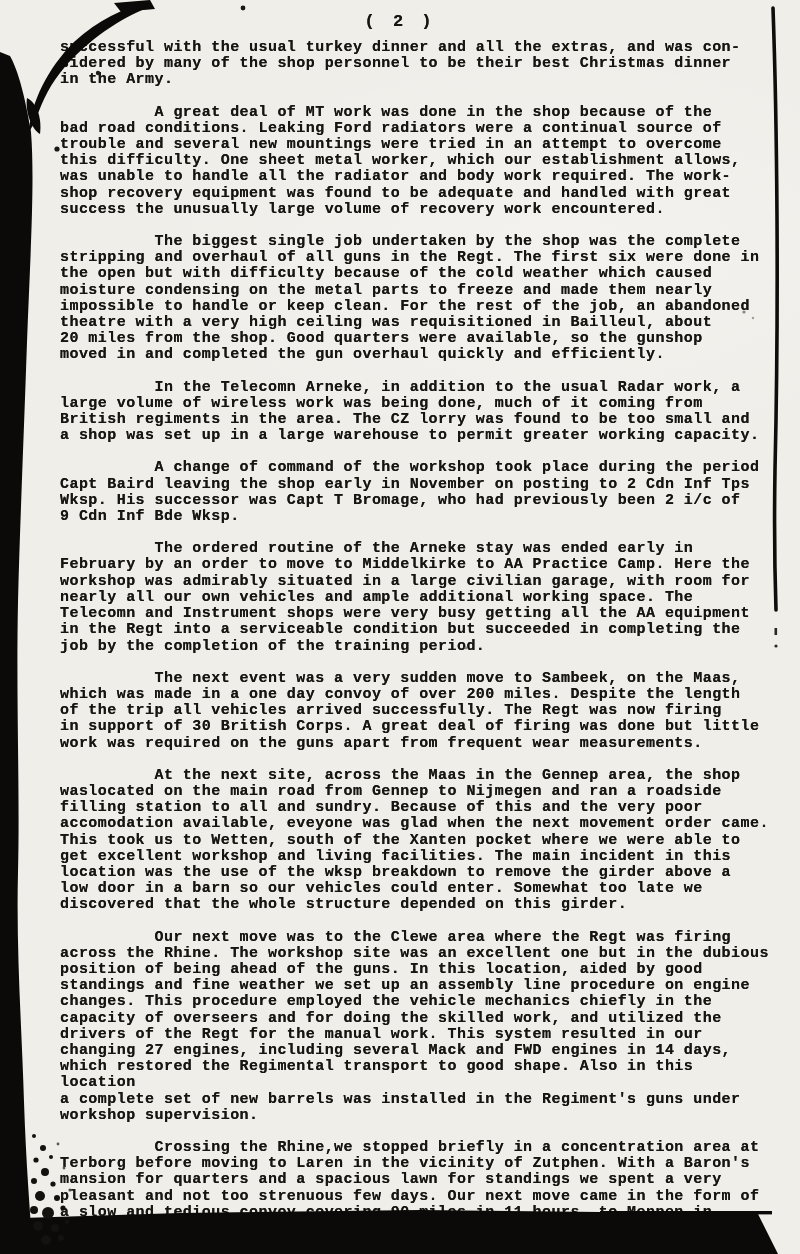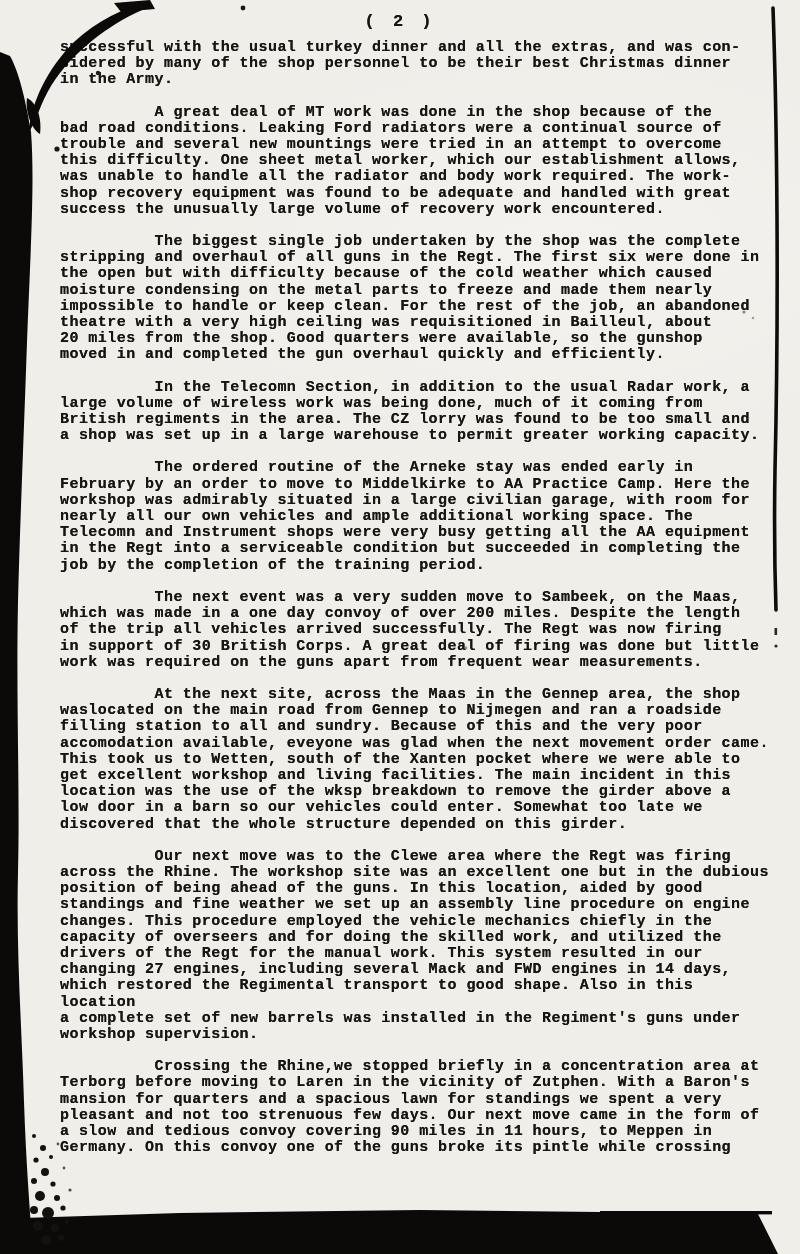--- a/index.html
+++ b/index.html
@@ -66,24 +66,28 @@
 shop recovery equipment was found to be adequate and handled with great
 success the unusually large volume of recovery work encountered.</p>
       <p>          The biggest single job undertaken by the shop was the complete
 stripping and overhaul of all guns in the Regt. The first six were done in
 the open but with difficulty because of the cold weather which caused
 moisture condensing on the metal parts to freeze and made them nearly
 impossible to handle or keep clean. For the rest of the job, an abandoned
 theatre with a very high ceiling was requisitioned in Bailleul, about
 20 miles from the shop. Good quarters were available, so the gunshop
 moved in and completed the gun overhaul quickly and efficiently.</p>
-      <p>          In the Telecomn Section, in addition to the usual Radar work, a
+      <p>          In the Telecomn Arneke, in addition to the usual Radar work, a
 large volume of wireless work was being done, much of it coming from
 British regiments in the area. The CZ lorry was found to be too small and
 a shop was set up in a large warehouse to permit greater working capacity.</p>
+      <p>          A change of command of the workshop took place during the period
+Capt Baird leaving the shop early in November on posting to 2 Cdn Inf Tps
+Wksp. His successor was Capt T Bromage, who had previously been 2 i/c of
+9 Cdn Inf Bde Wksp.</p>
       <p>          The ordered routine of the Arneke stay was ended early in
 February by an order to move to Middelkirke to AA Practice Camp. Here the
 workshop was admirably situated in a large civilian garage, with room for
 nearly all our own vehicles and ample additional working space. The
 Telecomn and Instrument shops were very busy getting all the AA equipment
 in the Regt into a serviceable condition but succeeded in completing the
 job by the completion of the training period.</p>
       <p>          The next event was a very sudden move to Sambeek, on the Maas,
 which was made in a one day convoy of over 200 miles. Despite the length
 of the trip all vehicles arrived successfully. The Regt was now firing

